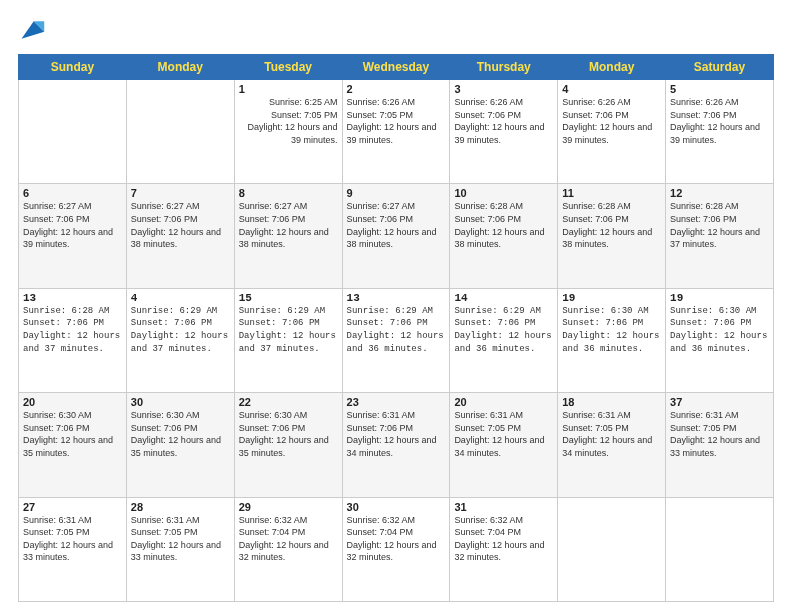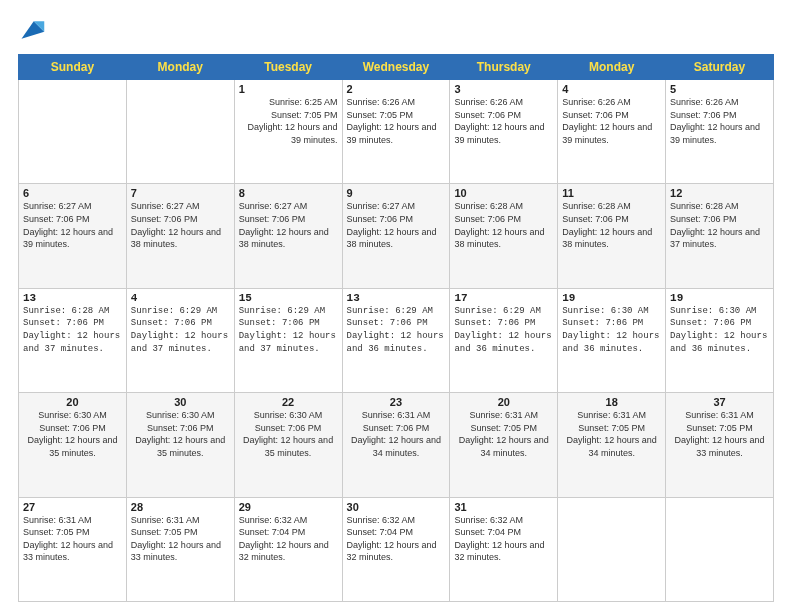--- a/index.html
+++ b/index.html
@@ -97,21 +97,21 @@
     }
     .day-info {
       font-size: 9px;
       color: #333;
       line-height: 1.4;
     }
     
     .row-1 td { background: #fff; }
     .row-2 td { background: #f0f0f0; }
     .row-3 td { background: #fff; font-family: Liberation Mono, monospace; }
-    .row-4 td { background: #f0f0f0; text-align: center; }
+    .row-4 td { background: #f0f0f0; }
     .row-5 td { background: #fff; }
   </style>
 </head>
 <body>
 
 <div class="page">
   <div class="header">
     <div class="logo">
       <svg class="logo-icon" viewBox="0 0 32 32" xmlns="http://www.w3.org/2000/svg">
         <polygon points="4,26 18,6 30,18" fill="#1a6bb5"></polygon>
@@ -238,21 +238,21 @@
 Sunset: 7:06 PM
 Daylight: 12 hours and 37 minutes.</div>
           </td>
           <td>
             <span class="day-num">13</span>
             <div class="day-info" style="white-space: pre-line;">Sunrise: 6:29 AM
 Sunset: 7:06 PM
 Daylight: 12 hours and 36 minutes.</div>
           </td>
           <td>
-            <span class="day-num">17</span>
+            <span class="day-num">14</span>
             <div class="day-info" style="white-space: pre-line;">Sunrise: 6:29 AM
 Sunset: 7:06 PM
 Daylight: 12 hours and 36 minutes.</div>
           </td>
           <td>
             <span class="day-num">19</span>
             <div class="day-info" style="white-space: pre-line;">Sunrise: 6:30 AM
 Sunset: 7:06 PM
 Daylight: 12 hours and 36 minutes.</div>
           </td>

